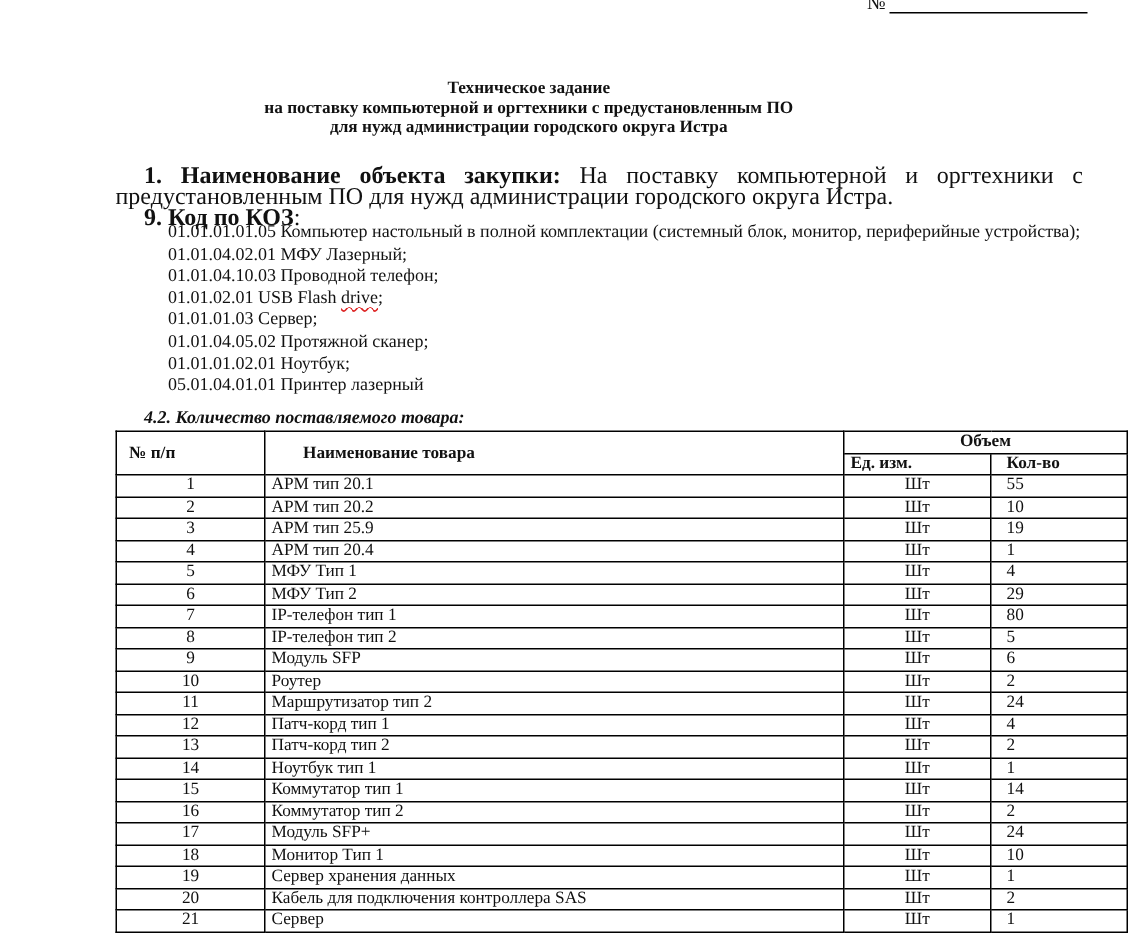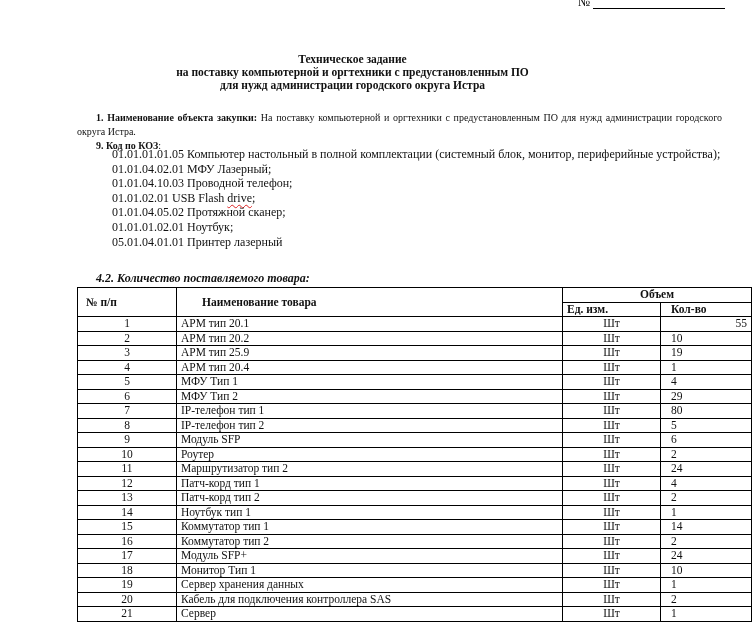--- a/index.html
+++ b/index.html
@@ -2,21 +2,21 @@
 <html><head>
 <meta charset="utf-8">
 <style>
   html, body { margin:0; padding:0; background:#fff; }
   body { width:756px; height:632px; position:relative; overflow:hidden;
          font-family:"Liberation Serif", serif; color:#111; font-size:12px; }
   .abs { position:absolute; white-space:nowrap; }
   .docnum { left:578px; top:-6px; font-size:13px; }
   .docnum-line { position:absolute; left:593px; top:8px; width:132px; border-top:1px solid #000; }
   .title { left:0; width:705px; text-align:center; font-weight:bold; font-size:11.5px; line-height:13px; }
-  .sec1 { left:77px; top:111px; width:645px; line-height:14px; text-align:justify; white-space:normal; font-size:10px; }
+  .sec1 { left:77px; top:111px; width:645px; line-height:14px; text-align:justify; white-space:normal; font-size:16px; }
   .sec1 .ind { padding-left:19px; }
   .b { font-weight:bold; }
   .code-list { left:112px; top:147px; line-height:14.6px; font-size:12px; }
   .wavy { text-decoration:underline wavy #d22; text-underline-offset:2px; text-decoration-thickness:1px; }
   .sub { left:96px; top:271px; font-style:italic; font-weight:bold; font-size:12px; }
   table { position:absolute; left:77px; top:287px; border-collapse:collapse; font-size:11.5px; }
   td, th { border:1px solid #000; padding:0 4px; height:13.5px; line-height:13px; }
   th { font-weight:bold; }
   .c1 { width:86px; text-align:center; }
   .c2 { width:356px; text-align:left;margin-top:16px; }
@@ -38,20 +38,21 @@
 <div class="abs sec1">
   <span class="ind"></span><span class="b">1. Наименование объекта закупки:</span><span> На поставку компьютерной и оргтехники с предустановленным ПО для нужд администрации городского округа Истра.</span>
   <div style="padding-left:19px"><span class="b">9. Код по КОЗ</span><span>:</span></div>
 </div>
 
 <div class="abs code-list">
   <div>01.01.01.01.05 Компьютер настольный в полной комплектации (системный блок, монитор, периферийные устройства);</div>
   <div>01.01.04.02.01 МФУ Лазерный;</div>
   <div>01.01.04.10.03 Проводной телефон;</div>
   <div><span>01.01.02.01 USB Flash </span><span class="wavy">drive</span><span>;</span></div>
+  <div>01.01.01.03 Сервер;</div>
   <div>01.01.04.05.02 Протяжной сканер;</div>
   <div>01.01.01.02.01 Ноутбук;</div>
   <div>05.01.04.01.01 Принтер лазерный</div>
 </div>
 
 <div class="abs sub">4.2. Количество поставляемого товара:</div>
 
 <table>
   <thead>
     <tr>
@@ -62,21 +63,21 @@
     <tr>
       <th class="c3" style="text-align:left">Ед. изм.</th>
       <th class="c4" style="text-align:left;padding-left:10px">Кол-во</th>
     </tr>
   </thead>
   <tbody id="tbody">
       <tr>
         <td class="c1">1</td>
         <td class="c2">АРМ тип 20.1</td>
         <td class="c3">Шт</td>
-        <td class="c4" style="text-align: right; padding-left: 10px;">55</td>
+        <td class="c4" style="text-align: left; padding-left: 10px;">55</td>
       </tr>
       <tr>
         <td class="c1">2</td>
         <td class="c2">АРМ тип 20.2</td>
         <td class="c3">Шт</td>
         <td class="c4" style="text-align: left; padding-left: 10px;">10</td>
       </tr>
       <tr>
         <td class="c1">3</td>
         <td class="c2">АРМ тип 25.9</td>

